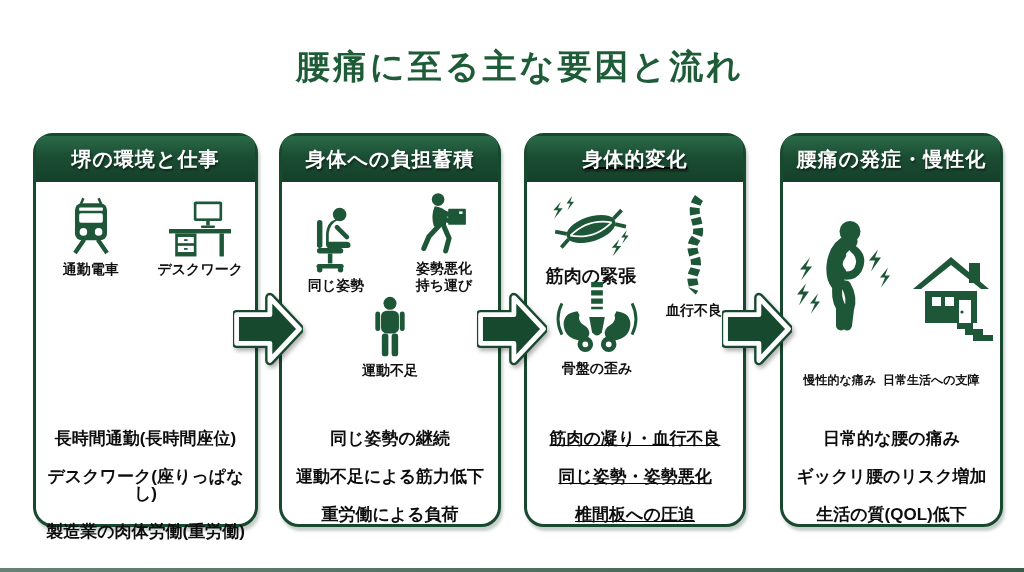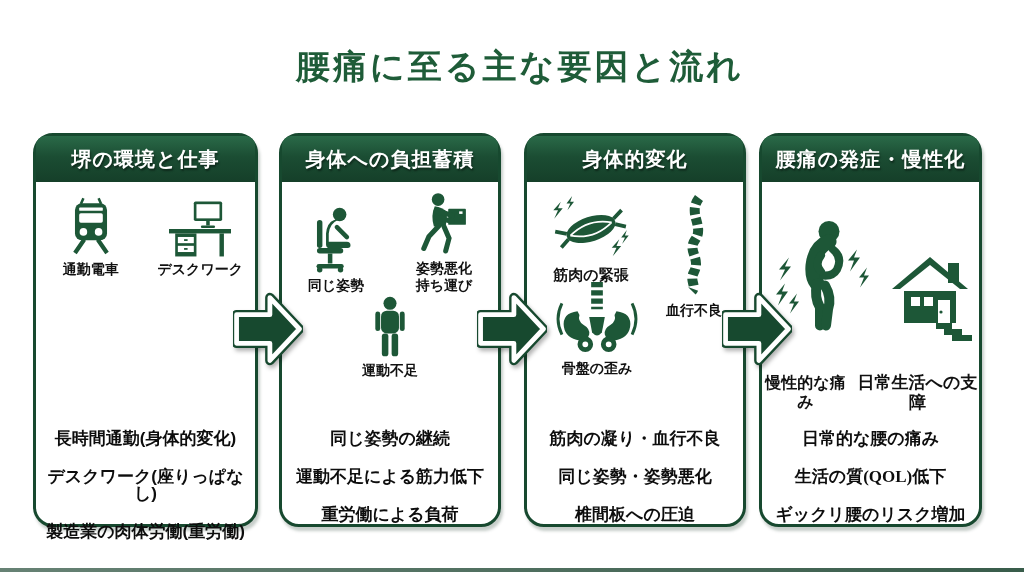--- a/index.html
+++ b/index.html
@@ -6,22 +6,22 @@
   .stage{position:relative;width:1024px;height:572px;background:#ffffff;overflow:hidden;
          font-family:"Liberation Sans","DejaVu Sans",sans-serif;padding-left:16px;}
   .title{position:absolute;top:44px;left:0;right:0;text-align:center;
          font-size:34px;font-weight:800;letter-spacing:3px;color:#1e5c38;}
   
   .card{position:absolute;top:133px;width:222px;height:394px;background:#ffffff;
         border:3px solid #17492f;border-radius:20px;box-sizing:border-box;
         box-shadow:2px 4px 3px rgba(30,60,45,.25);}
   .card1{left:33px;width:225px;}
   .card2{left:279px;}
-  .card3{left:524px;}
-  .card4{left:759px;width:223px;font-family:Liberation Serif, serif;}
+  .card3{left:524px;text-decoration:underline;}
+  .card4{left:780px;width:223px;}
   .card-header{height:46px;margin:0;background:linear-gradient(180deg,#2a6a48 0%,#1b4d33 45%,#153f29 100%);
         border-radius:9px 9px 0 0;display:flex;align-items:center;justify-content:center;
         color:#ffffff;font-size:20px;font-weight:800;letter-spacing:1px;
         text-shadow:1px 2px 2px rgba(0,0,0,.45);}
   .icon-area{position:relative;height:222px;color:#1d5737;}
   .icon-grid{display:grid;grid-template-columns:1fr 1fr;row-gap:8px;padding-top:13px;}
   .icell{display:flex;flex-direction:column;align-items:center;justify-content:flex-end;}
   .icell .ibox{display:flex;align-items:flex-end;justify-content:center;}
   .full{grid-column:1/3;}
   .ilabel{font-size:14px;font-weight:700;color:#111;text-align:center;
@@ -78,21 +78,21 @@
               <rect x="17" y="42.5" width="4" height="2"></rect>
               <rect x="17" y="52.5" width="4" height="2"></rect>
               <rect x="57" y="36" width="5" height="26"></rect>
             </svg>
           </span>
           <span class="ilabel">デスクワーク</span>
         </div>
       </div>
     </div>
     <div class="points">
-      <div class="point">長時間通勤(身体的変化)</div>
+      <div class="point">長時間通勤(長時間座位)</div>
       <div class="point">デスクワーク(座りっぱなし)</div>
       <div class="point">製造業の肉体労働(重労働)</div>
     </div>
   </div>
 
   <div class="card card2">
     <div class="card-header">身体への負担蓄積</div>
     <div class="icon-area">
       <div class="icon-grid" style="padding-top:10px;row-gap:2px;">
         <div class="icell">
@@ -159,21 +159,21 @@
               <path d="M68 32 L79 26 M68 38 L78 44" stroke="#1d5737" stroke-width="4" fill="none"></path>
               <ellipse cx="42" cy="35" rx="27" ry="13"></ellipse>
               <path d="M19 35 Q42 23 65 35 M19 35 Q42 47 65 35" stroke="#fff" stroke-width="1.8" fill="none"></path>
             </g>
             <path d="M10 6 L2 15 L7 15 L3 24 L12 13 L7 13 Z"></path>
             <path d="M22 0 L16 8 L20 8 L17 15 L24 6 L20 6 Z"></path>
             <path d="M72 46 L64 55 L69 55 L65 64 L74 53 L69 53 Z"></path>
             <path d="M80 36 L74 44 L78 44 L75 51 L82 42 L78 42 Z"></path>
           </svg>
         </span>
-        <div class="ilabel" style="font-size:15px;">筋肉の緊張</div>
+        <div class="ilabel" style="font-size:18px;">筋肉の緊張</div>
       </div>
       <div class="abs" style="left:132px;top:8px;width:70px;">
         <span>
           <svg width="34" height="108" viewBox="0 0 34 100" style="margin:0 auto;">
             <path d="M22 4 C10 20 28 32 18 46 C10 57 24 64 17 78 C12 87 20 92 15 97" fill="none" stroke="#1d5737" stroke-width="10" stroke-dasharray="7 3.5"></path>
           </svg>
         </span>
         <div class="ilabel" style="font-size:14px;">血行不良</div>
       </div>
       <div class="abs" style="left:18px;top:98px;width:104px;">
@@ -229,28 +229,28 @@
             <rect x="40" y="42" width="9" height="9" fill="#fff"></rect>
             <rect x="54" y="45" width="12" height="23" fill="#fff"></rect>
             <circle cx="57" cy="57" r="1.6"></circle>
             <rect x="52" y="68" width="16" height="6"></rect>
             <rect x="60" y="74" width="18" height="6"></rect>
             <rect x="68" y="80" width="20" height="6"></rect>
           </svg>
         </span>
       </div>
       <div class="abs" style="left:0;right:0;top:191px;display:flex;justify-content:center;gap:7px;">
-        <span class="ilabel" style="font-size:16px;margin:0;">慢性的な痛み</span>
-        <span class="ilabel" style="font-size:17px;margin:0;">日常生活への支障</span>
+        <span class="ilabel" style="font-size:12px;margin:0;">慢性的な痛み</span>
+        <span class="ilabel" style="font-size:12px;margin:0;">日常生活への支障</span>
       </div>
     </div>
     <div class="points">
       <div class="point">日常的な腰の痛み</div>
+      <div class="point">ギックリ腰のリスク増加</div>
       <div class="point">生活の質(QOL)低下</div>
-      <div class="point">ギックリ腰のリスク増加</div>
     </div>
   </div>
 
   <div class="flow-arrow arrow1">
     <svg width="70" height="80" viewBox="0 0 72 84">
       <polygon points="3,27 38,27 38,9 69,42 38,75 38,57 3,57" fill="#17492f" stroke="#17492f" stroke-width="10" stroke-linejoin="round"></polygon>
       <polygon points="3,27 38,27 38,9 69,42 38,75 38,57 3,57" fill="#17492f" stroke="#ffffff" stroke-width="5" stroke-linejoin="round"></polygon>
     </svg>
   </div>
   <div class="flow-arrow arrow2">

